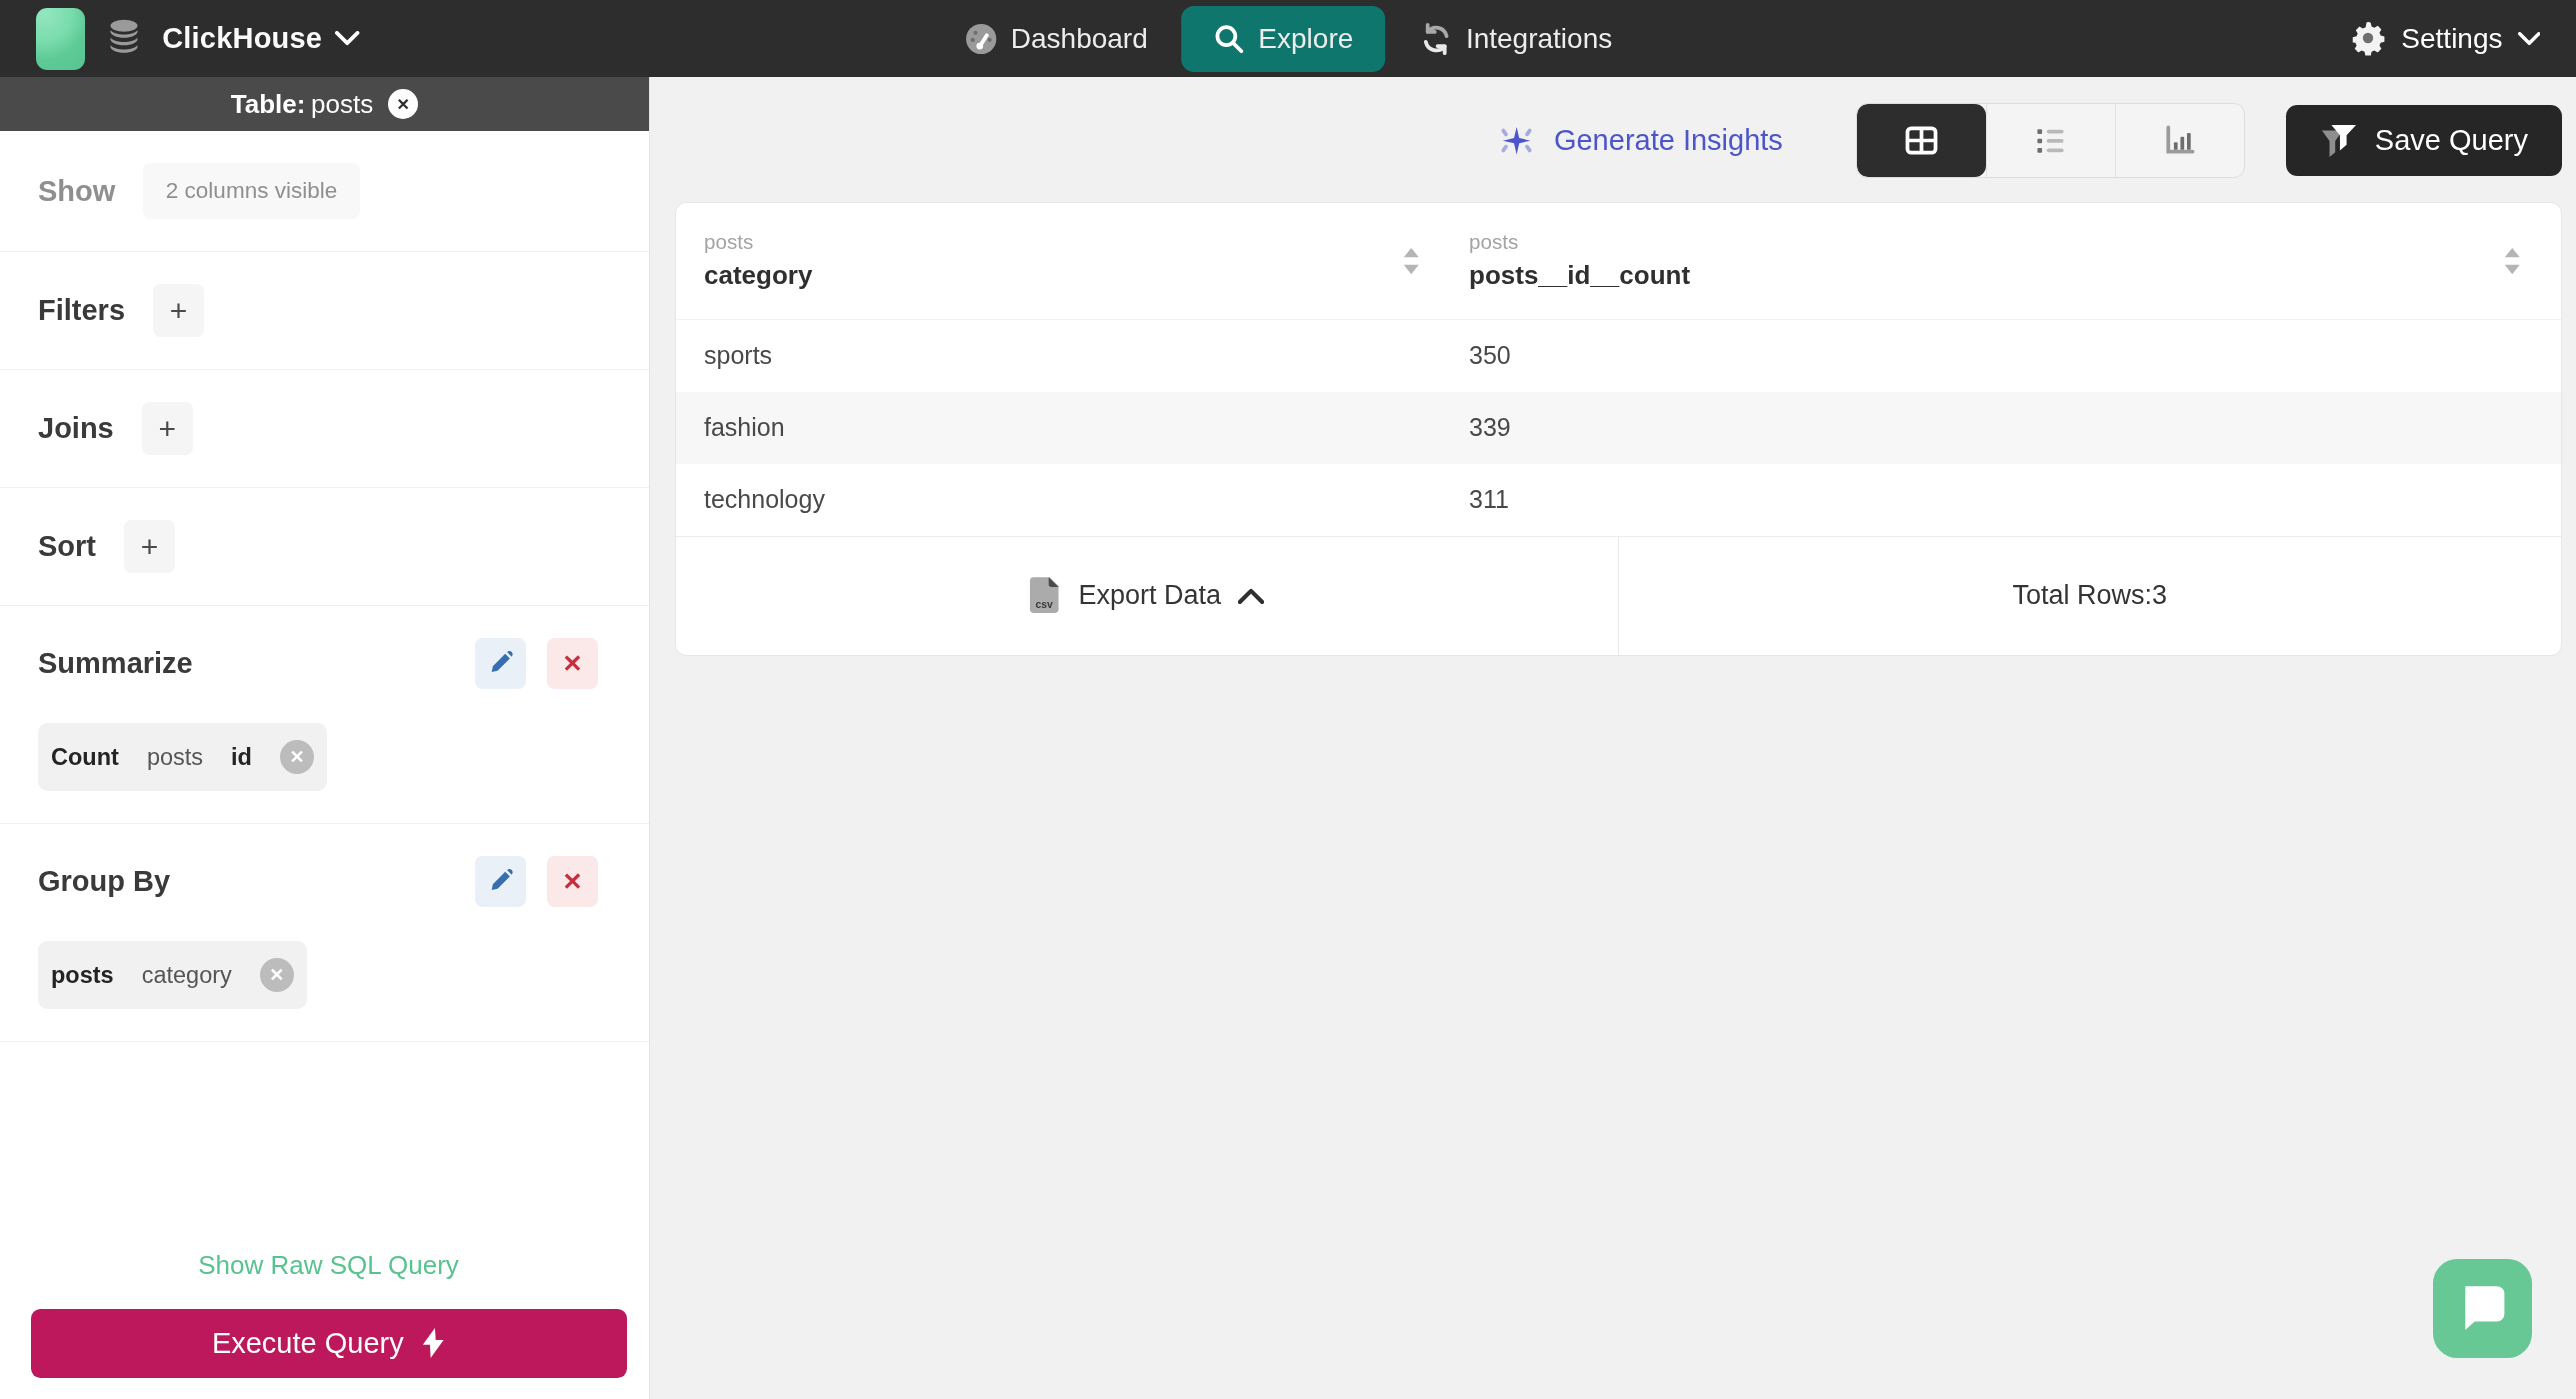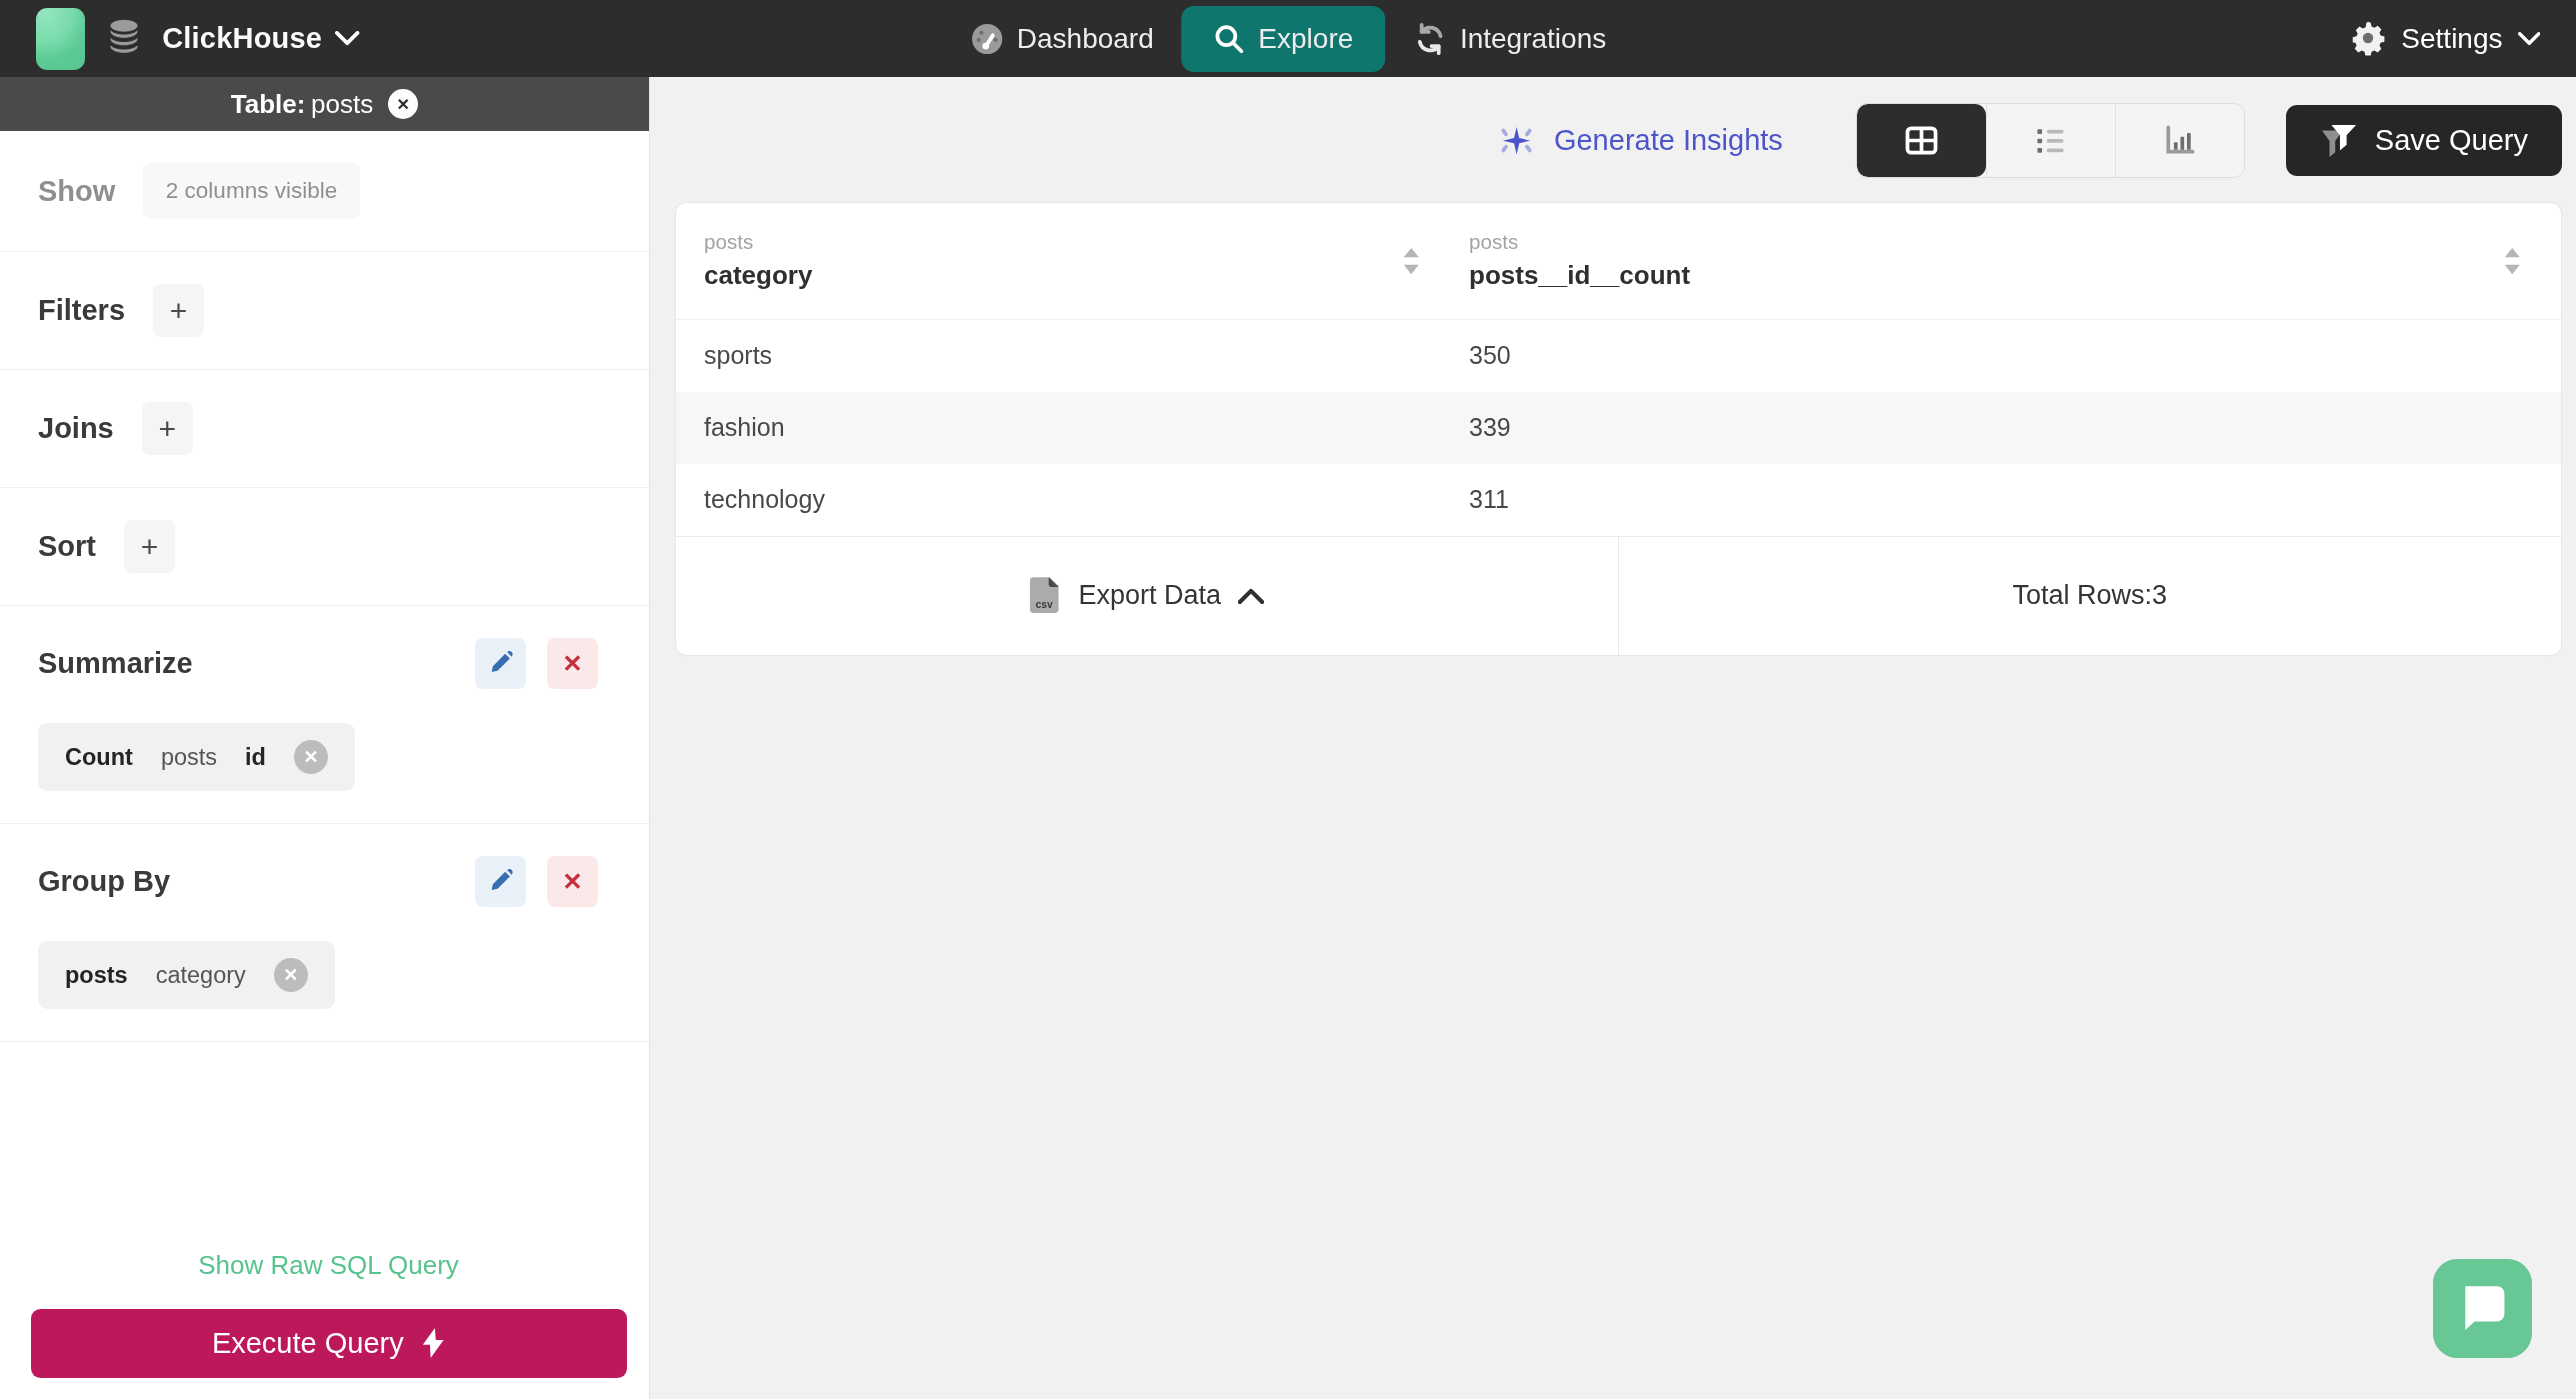--- a/index.html
+++ b/index.html
@@ -18,21 +18,21 @@
     padding: 0 36px; position: relative; z-index: 5;
   }
   .brand { display: flex; align-items: center; gap: 20.6px; cursor: pointer; }
   .brand-logo {
     width: 49px; height: 62px; border-radius: 11.3px;
     background: radial-gradient(140% 120% at 18% 8%, #93e6c0 0%, #7adcac 38%, #5ecb97 62%, #56c48f 100%);
   }
   .brand-name { color: #fafafa; font-size: 29px; font-weight: 600; letter-spacing: 0.2px; display:flex; align-items:center; gap:13px; }
   .navcenter {
     position: absolute; left: 50%; top: 0; height: 77px; transform: translateX(-50%);
-    display: flex; align-items: center; gap: 7px;
+    display: flex; align-items: center; gap: 13px;
   }
   .navitem {
     display: flex; align-items: center; gap: 13px; color: #ededed;
     font-size: 28px; font-weight: 500; padding: 13px 20.6px; cursor: pointer; border-radius: 13px;
     white-space: nowrap;
   }
   .navitem.active { background: #0f766e; padding: 17px 32px; }
   .nav-right { display: flex; align-items: center; gap: 15px; color: #fff; font-size: 28px; font-weight: 500; cursor: pointer; justify-content: flex-end; }
 
   
@@ -68,21 +68,21 @@
   .sec-head { display: flex; align-items: center; justify-content: space-between; }
   .sec-actions { display: flex; gap: 20.6px; margin-right: 13px; }
   .icon-btn {
     width: 51px; height: 51px; border: none; border-radius: 7.5px; cursor: pointer;
     display: flex; align-items: center; justify-content: center; font-family: inherit;
   }
   .icon-btn.edit { background: #e9f0f7; }
   .icon-btn.delete { background: #fbe9ea; color: #c62f3d; font-size: 24.4px; font-weight: 700; }
   .chip {
     display: inline-flex; align-items: center; gap: 28px; margin-top: 34px;
-    background: #f1f1f1; border-radius: 9.4px; padding: 17px 27px; font-size: 23.5px; color: #555;
+    background: #f1f1f1; border-radius: 9.4px; padding: 17px 13px; font-size: 23.5px; color: #555;
   }
   .chip .strong { font-weight: 700; color: #242424; }
   .chip-x {
     width: 34px; height: 34px; border-radius: 50%; background: #bcbcbc; color: #fff;
     display: inline-flex; align-items: center; justify-content: center; font-size: 18px; font-weight: 700; cursor: pointer;
   }
   .sidebar-bottom { position: absolute; left: 8px; right: 0; bottom: 0; padding: 0 22.5px 22.5px; }
   .raw-sql { text-align: center; color: #57c38e; font-size: 26px; margin-bottom: 28px; cursor: pointer; }
   .exec-btn {
     width: 100%; height: 69px; background: #be185d; border: none; border-radius: 9.4px;

